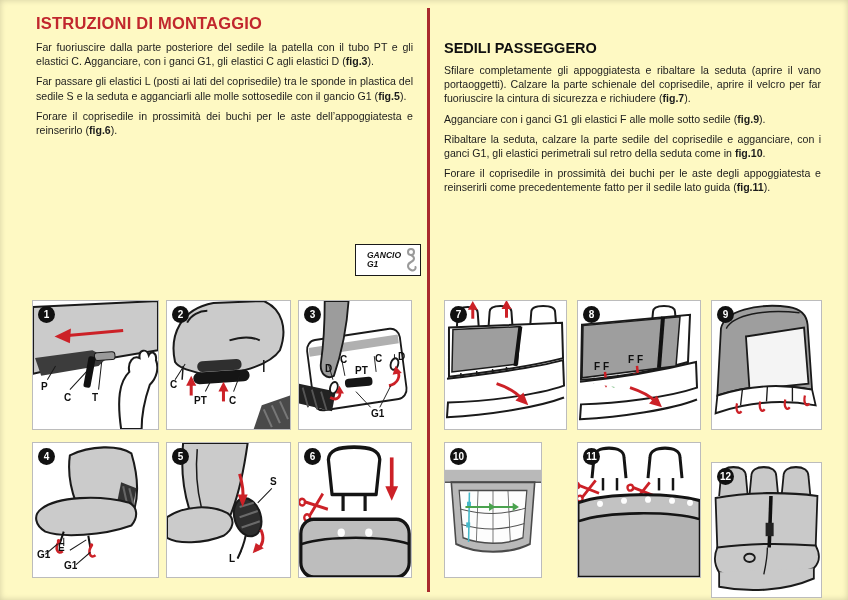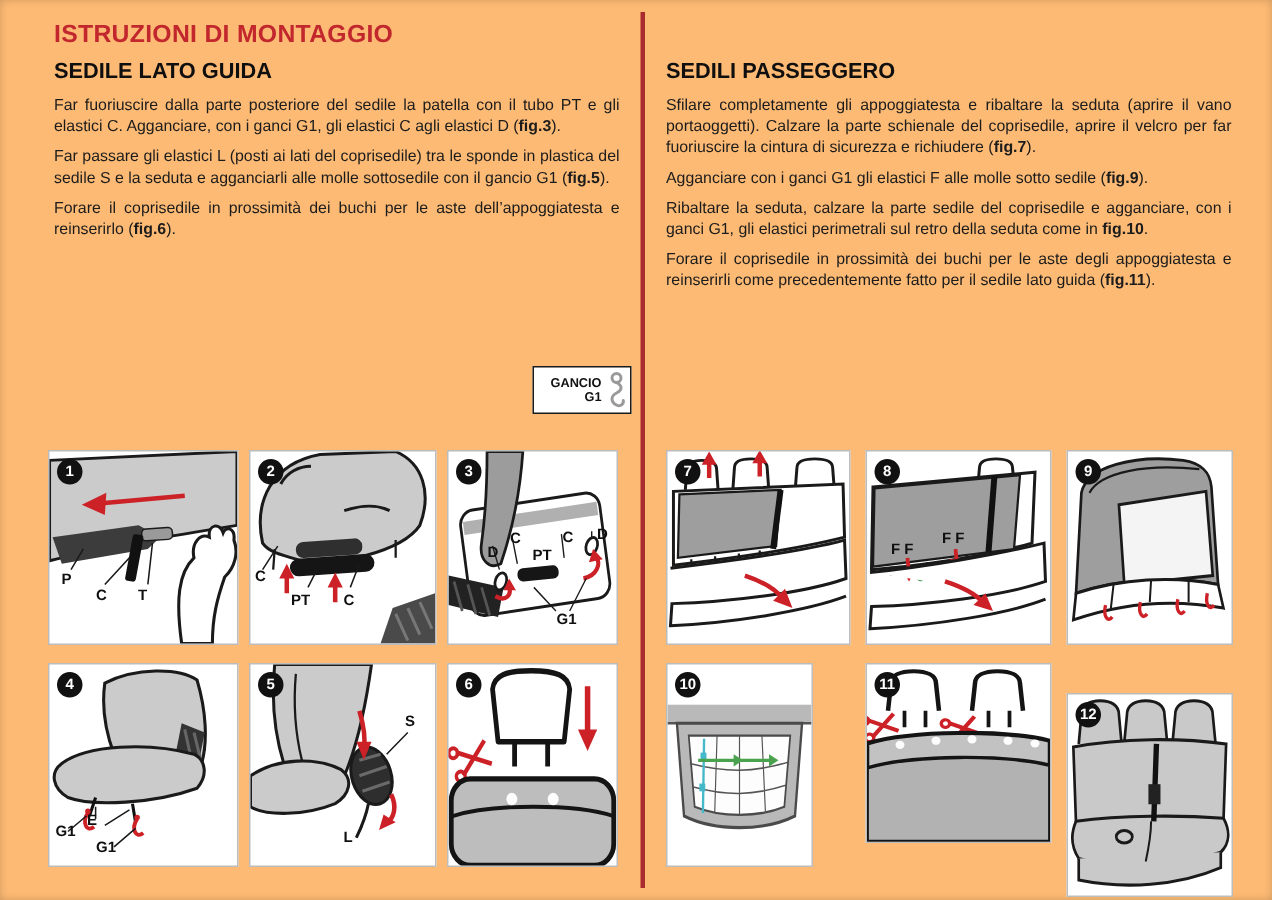--- a/index.html
+++ b/index.html
@@ -1,56 +1,55 @@
 <!DOCTYPE html>
 <html><head>
 <meta charset="utf-8">
 <style>
   html,body{margin:0;padding:0;background:#dedede;}
-  .page{position:relative;width:848px;height:600px;background:#fdba74;
+  .page{position:relative;width:848px;height:600px;background:#fef9c3;
         font-family:"Liberation Sans",sans-serif;color:#1c1c1c;overflow:hidden;
         box-shadow:inset 0 0 6px rgba(0,0,0,.18);}
   .col{position:absolute;width:377px;}
   .col-left{left:36px;top:14px;}
   .col-right{left:444px;top:40px;}
   h1.title{margin:0 0 7px 0;font-size:16.5px;letter-spacing:.2px;color:#c1272d;font-weight:bold;}
   h2.subhead{margin:0 0 7px 0;font-size:14.5px;color:#0f0f0f;font-weight:bold;}
   p.instr{margin:0 0 6px 0;font-size:10.6px;line-height:14.2px;text-align:justify;}
   .divider{position:absolute;left:427px;top:8px;width:3px;height:584px;background:#a92b2e;}
   .gancio{position:absolute;left:355px;top:244px;width:66px;height:32px;border:1.5px solid #1a1a1a;
           background:#fff;display:flex;align-items:center;justify-content:flex-end;gap:3px;padding:0 3px;box-sizing:border-box;}
-  .gancio .txt{text-align:right;font-weight:bold;font-size:8.5px;line-height:9.5px;color:#111;}
+  .gancio .txt{font-weight:bold;font-size:8.5px;line-height:9.5px;color:#111;font-style:italic;}
   .panel{position:absolute;background:#fff;border:1px solid #bcbcbc;box-sizing:border-box;}
   .panel svg{position:absolute;left:0;top:0;width:100%;height:100%;}
   .badge{position:absolute;left:5px;top:5px;width:17px;height:17px;border-radius:50%;background:#111;
          color:#fff;font-size:10px;font-weight:bold;display:flex;align-items:center;justify-content:center;z-index:3;}
   .fl{position:absolute;font-weight:bold;font-size:10px;color:#0f0f0f;z-index:2;white-space:nowrap;}
   #p1{left:32px;top:300px;width:127px;height:130px;}
   #p2{left:166px;top:300px;width:125px;height:130px;}
   #p3{left:298px;top:300px;width:114px;height:130px;}
   #p4{left:32px;top:442px;width:127px;height:136px;}
   #p5{left:166px;top:442px;width:125px;height:136px;}
   #p6{left:298px;top:442px;width:114px;height:136px;}
   #p7{left:444px;top:300px;width:123px;height:130px;}
   #p8{left:577px;top:300px;width:124px;height:130px;}
   #p9{left:711px;top:300px;width:111px;height:130px;}
   #p10{left:444px;top:442px;width:98px;height:136px;}
-  #p11{left:577px;top:442px;width:124px;height:120px;}
+  #p11{left:577px;top:442px;width:124px;height:136px;}
   #p12{left:711px;top:442px;width:111px;height:136px;margin-top:20px;}
 </style>
 </head>
 <body>
 
 <div class="page">
 
   <div class="divider"></div>
 
   <div class="col col-left">
     <h1 class="title">ISTRUZIONI DI MONTAGGIO</h1>
-    <h2 class="subhead">SEDILE LATO GUIDA</h2>
     <p class="instr">Far fuoriuscire dalla parte posteriore del sedile la patella con il tubo PT e gli elastici C. Agganciare, con i ganci G1, gli elastici C agli elastici D (<b>fig.3</b>).</p>
     <p class="instr">Far passare gli elastici L (posti ai lati del coprisedile) tra le sponde in plastica del sedile S e la seduta e agganciarli alle molle sottosedile con il gancio G1 (<b>fig.5</b>).</p>
     <p class="instr">Forare il coprisedile in prossimità dei buchi per le aste dell’appoggiatesta e reinserirlo (<b>fig.6</b>).</p>
   </div>
 
   <div class="col col-right">
     <h2 class="subhead">SEDILI PASSEGGERO</h2>
     <p class="instr">Sfilare completamente gli appoggiatesta e ribaltare la seduta (aprire il vano portaoggetti). Calzare la parte schienale del coprisedile, aprire il velcro per far fuoriuscire la cintura di sicurezza e richiudere (<b>fig.7</b>).</p>
     <p class="instr">Agganciare con i ganci G1 gli elastici F alle molle sotto sedile (<b>fig.9</b>).</p>
     <p class="instr">Ribaltare la seduta, calzare la parte sedile del coprisedile e agganciare, con i ganci G1, gli elastici perimetrali sul retro della seduta come in <b>fig.10</b>.</p>

